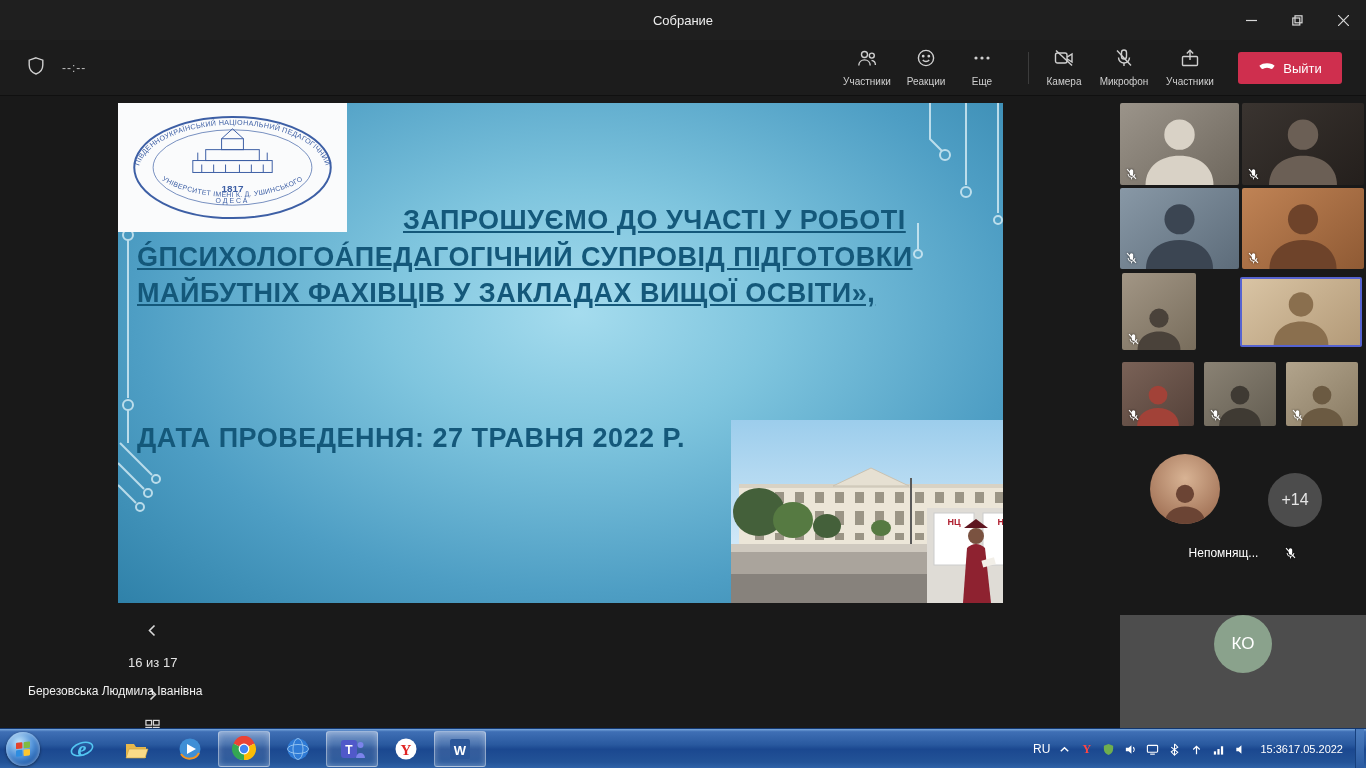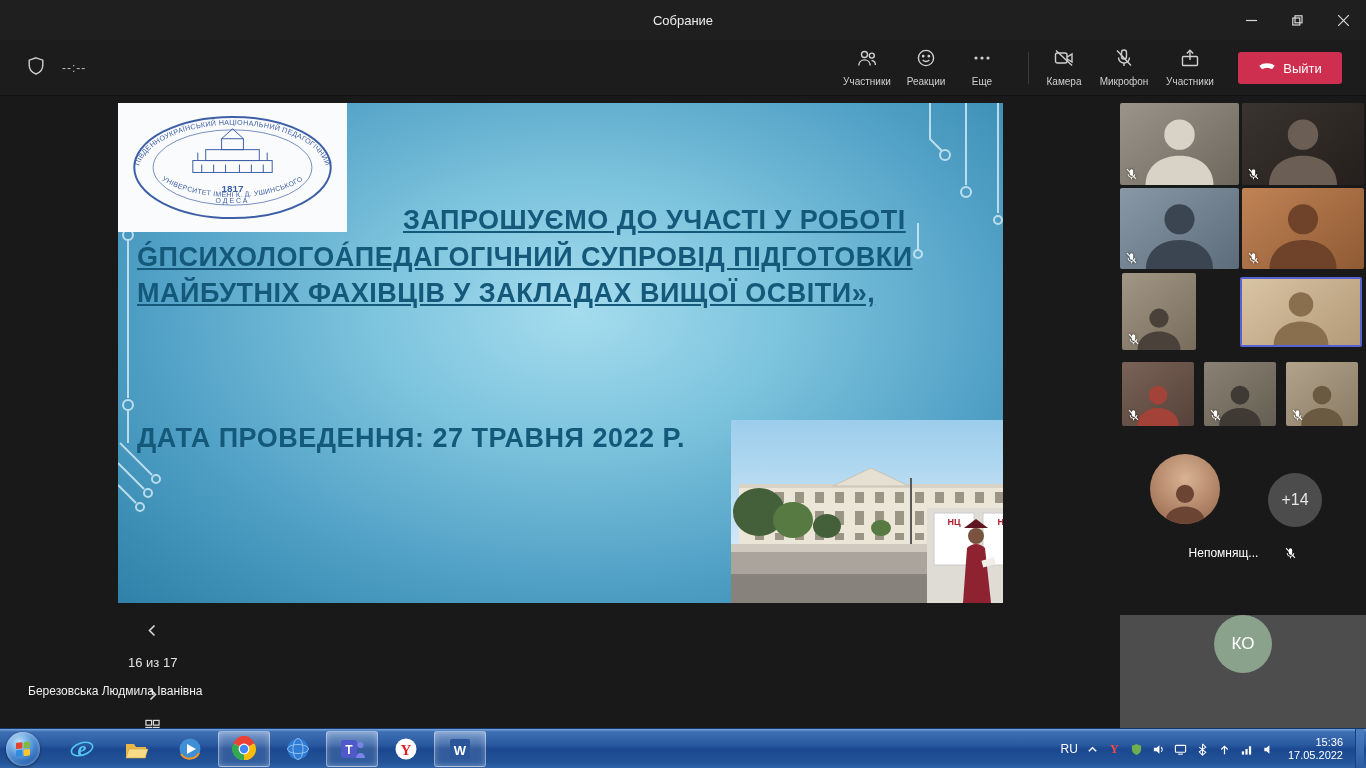--- a/index.html
+++ b/index.html
@@ -83,21 +83,21 @@
   .start-orb svg{width:18px;height:18px;}
   .tb-app{position:absolute;top:2px;width:52px;height:36px;display:flex;align-items:center;justify-content:center;border-radius:3px;cursor:pointer;}
   .tb-app.active{background:linear-gradient(rgba(255,255,255,.32),rgba(255,255,255,.12) 45%,rgba(255,255,255,.05));
                  border:1px solid rgba(255,255,255,.45);box-shadow:inset 0 0 6px rgba(255,255,255,.3);}
   .tb-app svg{width:26px;height:26px;}
   .tray{position:absolute;right:0;top:0;height:40px;display:flex;align-items:center;gap:7px;padding-right:2px;}
   .tray-lang{color:#fff;font-size:12px;cursor:pointer;}
   .tray-icon{width:15px;height:15px;display:flex;align-items:center;justify-content:center;cursor:pointer;}
   .tray-icon svg{width:13px;height:13px;}
   .tray-y{color:#ff4444;font-size:12px;font-weight:bold;font-family:"Liberation Serif",serif;}
-  .clock{display:flex;flex-direction:column;align-items:flex-end;color:#fff;font-size:11px;line-height:13px;margin-left:5px;cursor:pointer;}
+  .clock{display:flex;align-items:flex-end;color:#fff;font-size:11px;line-height:13px;margin-left:5px;cursor:pointer;}
   .show-desktop{width:9px;height:40px;background:linear-gradient(180deg,#4d7ec0,#2a5aa0);border-left:1px solid #16407e;margin-left:5px;cursor:pointer;}
 </style>
 </head>
 <body>
 
 <svg style="position:absolute;width:0;height:0" aria-hidden="true">
   <defs>
     <g id="micoff">
       <path d="M8 1.5c1.2 0 2.1.9 2.1 2.1v3.8c0 1.2-.9 2.1-2.1 2.1S5.9 8.6 5.9 7.4V3.6C5.9 2.4 6.8 1.5 8 1.5z" fill="#fff"></path>
       <path d="M3.8 7.4a4.2 4.2 0 0 0 8.4 0" fill="none" stroke="#fff" stroke-width="1.1"></path>

